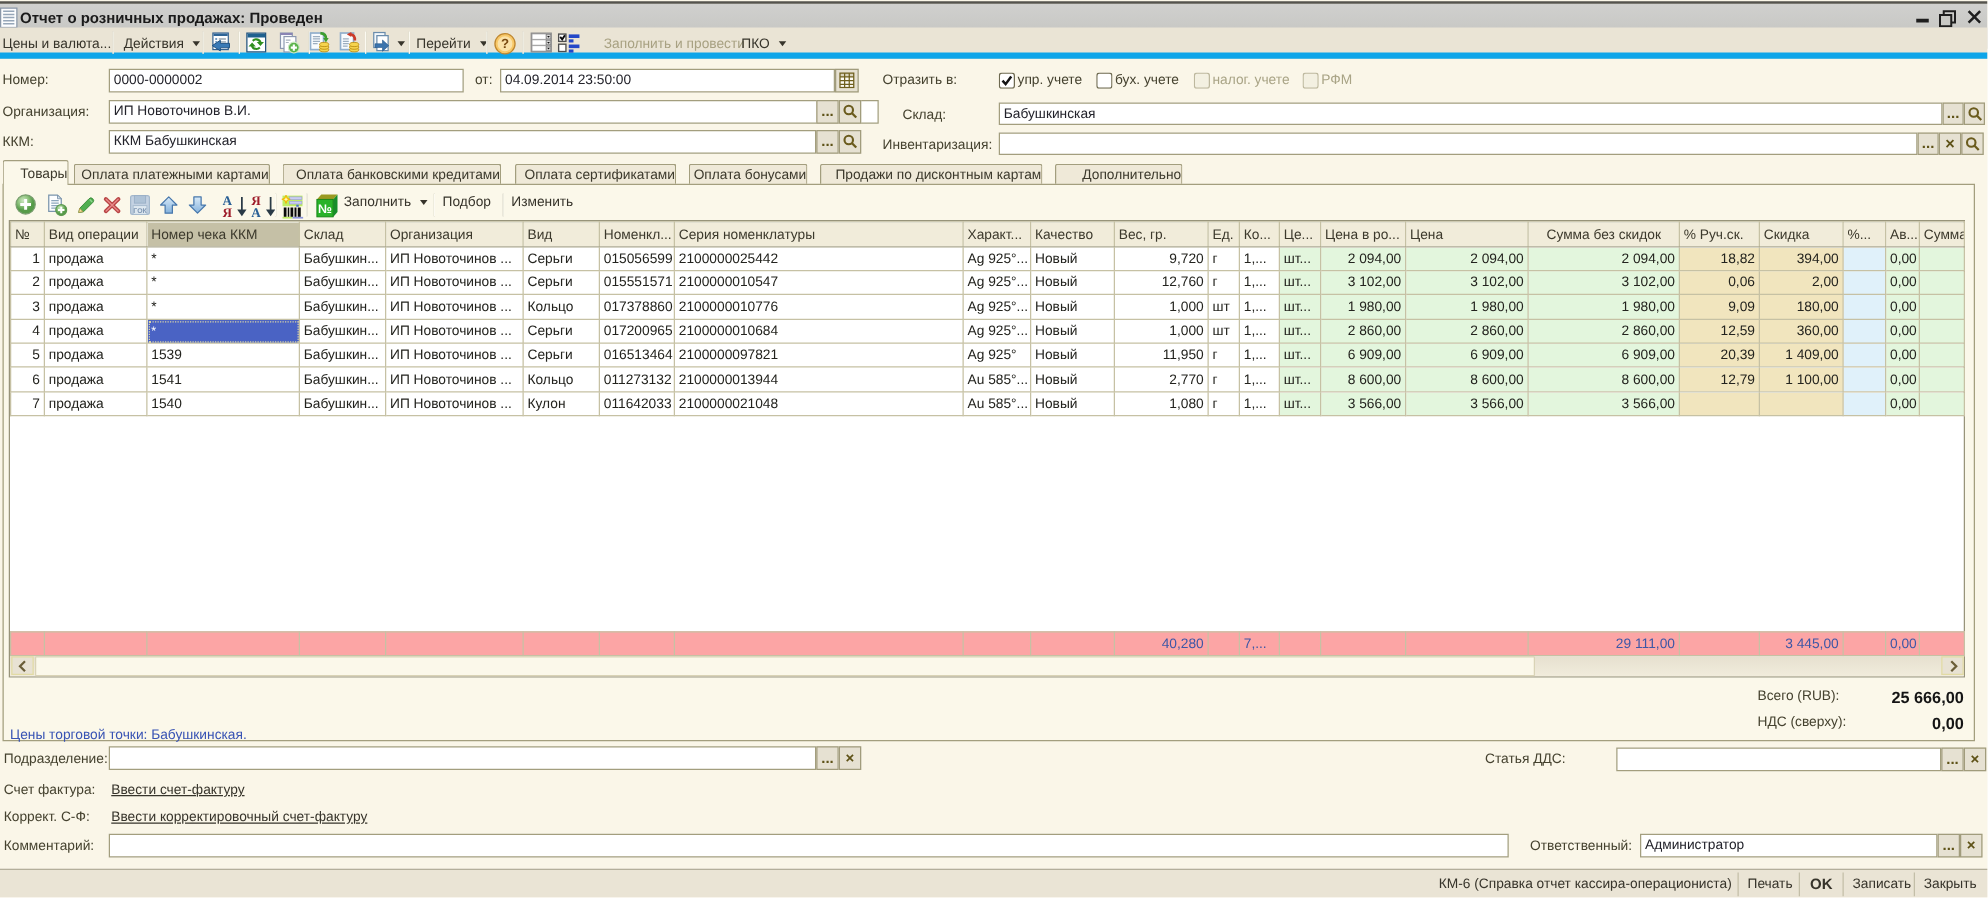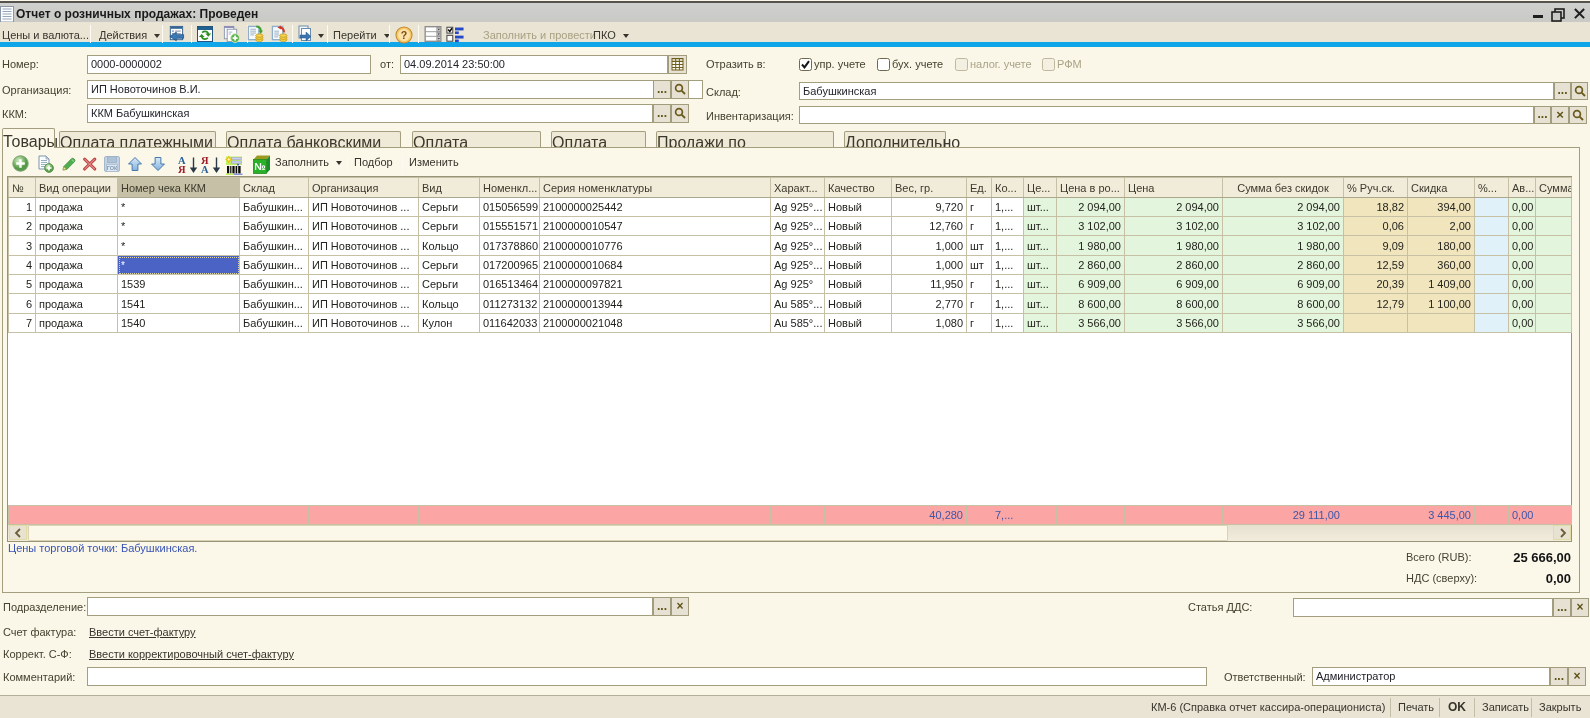--- a/index.html
+++ b/index.html
@@ -12,21 +12,21 @@
 #toolbar{left:0;top:22px;width:1590px;height:25px;background:#EAE4D5;border-bottom:5px solid #0ea5e9}
 .tbtxt{position:absolute;top:7px;font-size:11px;color:#37342B;white-space:nowrap}
 .sep{position:absolute;top:3px;width:1px;height:18px;background:#B7B29C;border-right:1px solid #FCFAF2}
 .arr{display:inline-block;width:0;height:0;border-left:3.5px solid transparent;border-right:3.5px solid transparent;border-top:4px solid #37342B;vertical-align:middle;margin-left:4px}
 .ico{position:absolute;top:3px;width:18px;height:18px}
 
 .lbl{position:absolute;font-size:11px;color:#45422F;white-space:nowrap}
 .inp{position:absolute;background:#fff;border:1px solid #A39E7E;font-size:11px;color:#23232B;padding:2px 3px 0 3px;white-space:nowrap;overflow:hidden}
 .btn3{position:absolute;background:#E6E1D2;border:1px solid #A19C7C;text-align:center;color:#5E5217;font-size:12px;line-height:11px;font-weight:bold}
 
-.tab{position:absolute;top:131px;height:17px;background:#EFE9D8;border:1px solid #A39E7E;border-bottom:none;border-radius:2px 2px 0 0;font-size:16px;text-align:left;padding-top:2px;color:#3C392C}
+.tab{position:absolute;top:131px;height:17px;background:#EFE9D8;border:1px solid #A39E7E;border-bottom:none;border-radius:2px 2px 0 0;font-size:11px;text-align:right;padding-top:2px;color:#3C392C}
 .tab.active{background:#FBF8EA;height:20px;top:128px;z-index:5;padding-top:4px}
 #tabpanel{left:2px;top:147px;width:1578px;height:446px;background:#FBF8EA;border:1px solid #A39E7E;border-top:1px solid #A39E7E}
 
 #tblwrap{position:absolute;left:7px;top:176px;width:1565px;height:366px;background:#fff;border:1px solid #98947A}
 table{border-collapse:collapse;table-layout:fixed;width:1563px;font-size:11px}
 td,th{border:1px solid #C6C1A4;overflow:hidden;white-space:nowrap;padding:0 3px;font-weight:normal}
 th{background:#F1ECDA;color:#3C392C;text-align:left;height:20px;border-bottom:1px solid #ABA78D}
 th.selcol{background:#C5C0A6}
 td{height:19px;color:#23231E}
 #grid tr:nth-child(4) td,#grid tr:nth-child(7) td{height:20px}
@@ -180,21 +180,21 @@
       <path d="M7.6 7.6L11 11" stroke="#6B5C1E" stroke-width="1.9"></path>
     </svg></div>
 <span class="lbl" style="left:2px;top:108px">ККМ:</span>
 <div class="inp" style="left:87px;top:104px;width:566px;height:19px">ККМ Бабушкинская</div>
 <div class="btn3" style="left:653px;top:104px;width:18px;height:19px;padding-top:3px">...</div>
 <div class="btn3" style="left:671px;top:104px;width:18px;height:19px"><svg width="12" height="12" viewBox="0 0 12 12" style="margin-top:2px">
       <circle cx="5" cy="5" r="3.4" fill="none" stroke="#6B5C1E" stroke-width="1.7"></circle>
       <path d="M7.6 7.6L11 11" stroke="#6B5C1E" stroke-width="1.9"></path>
     </svg></div>
 <span class="lbl" style="left:706px;top:58px">Отразить в:</span>
-<span class="lbl" style="left:706px;top:86px">Склад:</span>
+<span class="lbl" style="left:722px;top:86px">Склад:</span>
 <span class="lbl" style="left:706px;top:110px">Инвентаризация:</span>
 
 <svg class="abs" style="left:799px;top:58px" width="13" height="13" viewBox="0 0 13 13">
     <rect x="0.5" y="0.5" width="12" height="12" rx="2" fill="#fff" stroke="#6E6A50"></rect>
     <path d="M3 6.5l2.5 2.8L10 3.2" stroke="#151515" stroke-width="2" fill="none"></path>
   </svg>
 <span class="lbl" style="left:814px;top:58px">упр. учете</span>
 <svg class="abs" style="left:877px;top:58px" width="13" height="13" viewBox="0 0 13 13">
     <rect x="0.5" y="0.5" width="12" height="12" rx="2" fill="#fff" stroke="#6E6A50"></rect>
   </svg>
@@ -601,21 +601,21 @@
         <path d="M6 1L2 5l4 4" stroke="#6B5E38" stroke-width="1.8" fill="none"></path>
       </svg>
     <div style="position:absolute;left:20px;top:0;width:1200px;height:16px;background:#FBF8EA;border:1px solid #D9D3B6;border-radius:1px"></div>
     <div style="position:absolute;left:1545px;top:0;width:18px;height:15px;background:#E8E2D3;border:1px solid #E2DBA4"></div>
     <svg style="position:absolute;left:1551px;top:3px" width="8" height="10" viewBox="0 0 8 10">
         <path d="M2 1l4 4-4 4" stroke="#6B5E38" stroke-width="1.8" fill="none"></path>
       </svg>
   </div>
 </div>
 
-<span class="lbl blue" style="left:8px;top:542px">Цены торговой точки: Бабушкинская.</span>
+<span class="lbl blue" style="left:8px;top:582px">Цены торговой точки: Бабушкинская.</span>
 <span class="lbl" style="left:1406px;top:551px">Всего (RUB):</span>
 <span class="lbl bold" style="left:1471px;top:550px;color:#141414;font-size:13px;width:100px;text-align:right">25 666,00</span>
 <span class="lbl" style="left:1406px;top:572px">НДС (сверху):</span>
 <span class="lbl bold" style="left:1471px;top:571px;color:#141414;font-size:13px;width:100px;text-align:right">0,00</span>
 
 <span class="lbl" style="left:3px;top:601px">Подразделение:</span>
 <div class="inp" style="left:87px;top:597px;width:566px;height:19px"></div>
 <div class="btn3" style="left:653px;top:597px;width:18px;height:19px;padding-top:3px">...</div>
 <div class="btn3" style="left:671px;top:597px;width:18px;height:19px;font-weight:bold;padding-top:3px">×</div>
 <span class="lbl" style="left:1188px;top:601px">Статья ДДС:</span>

